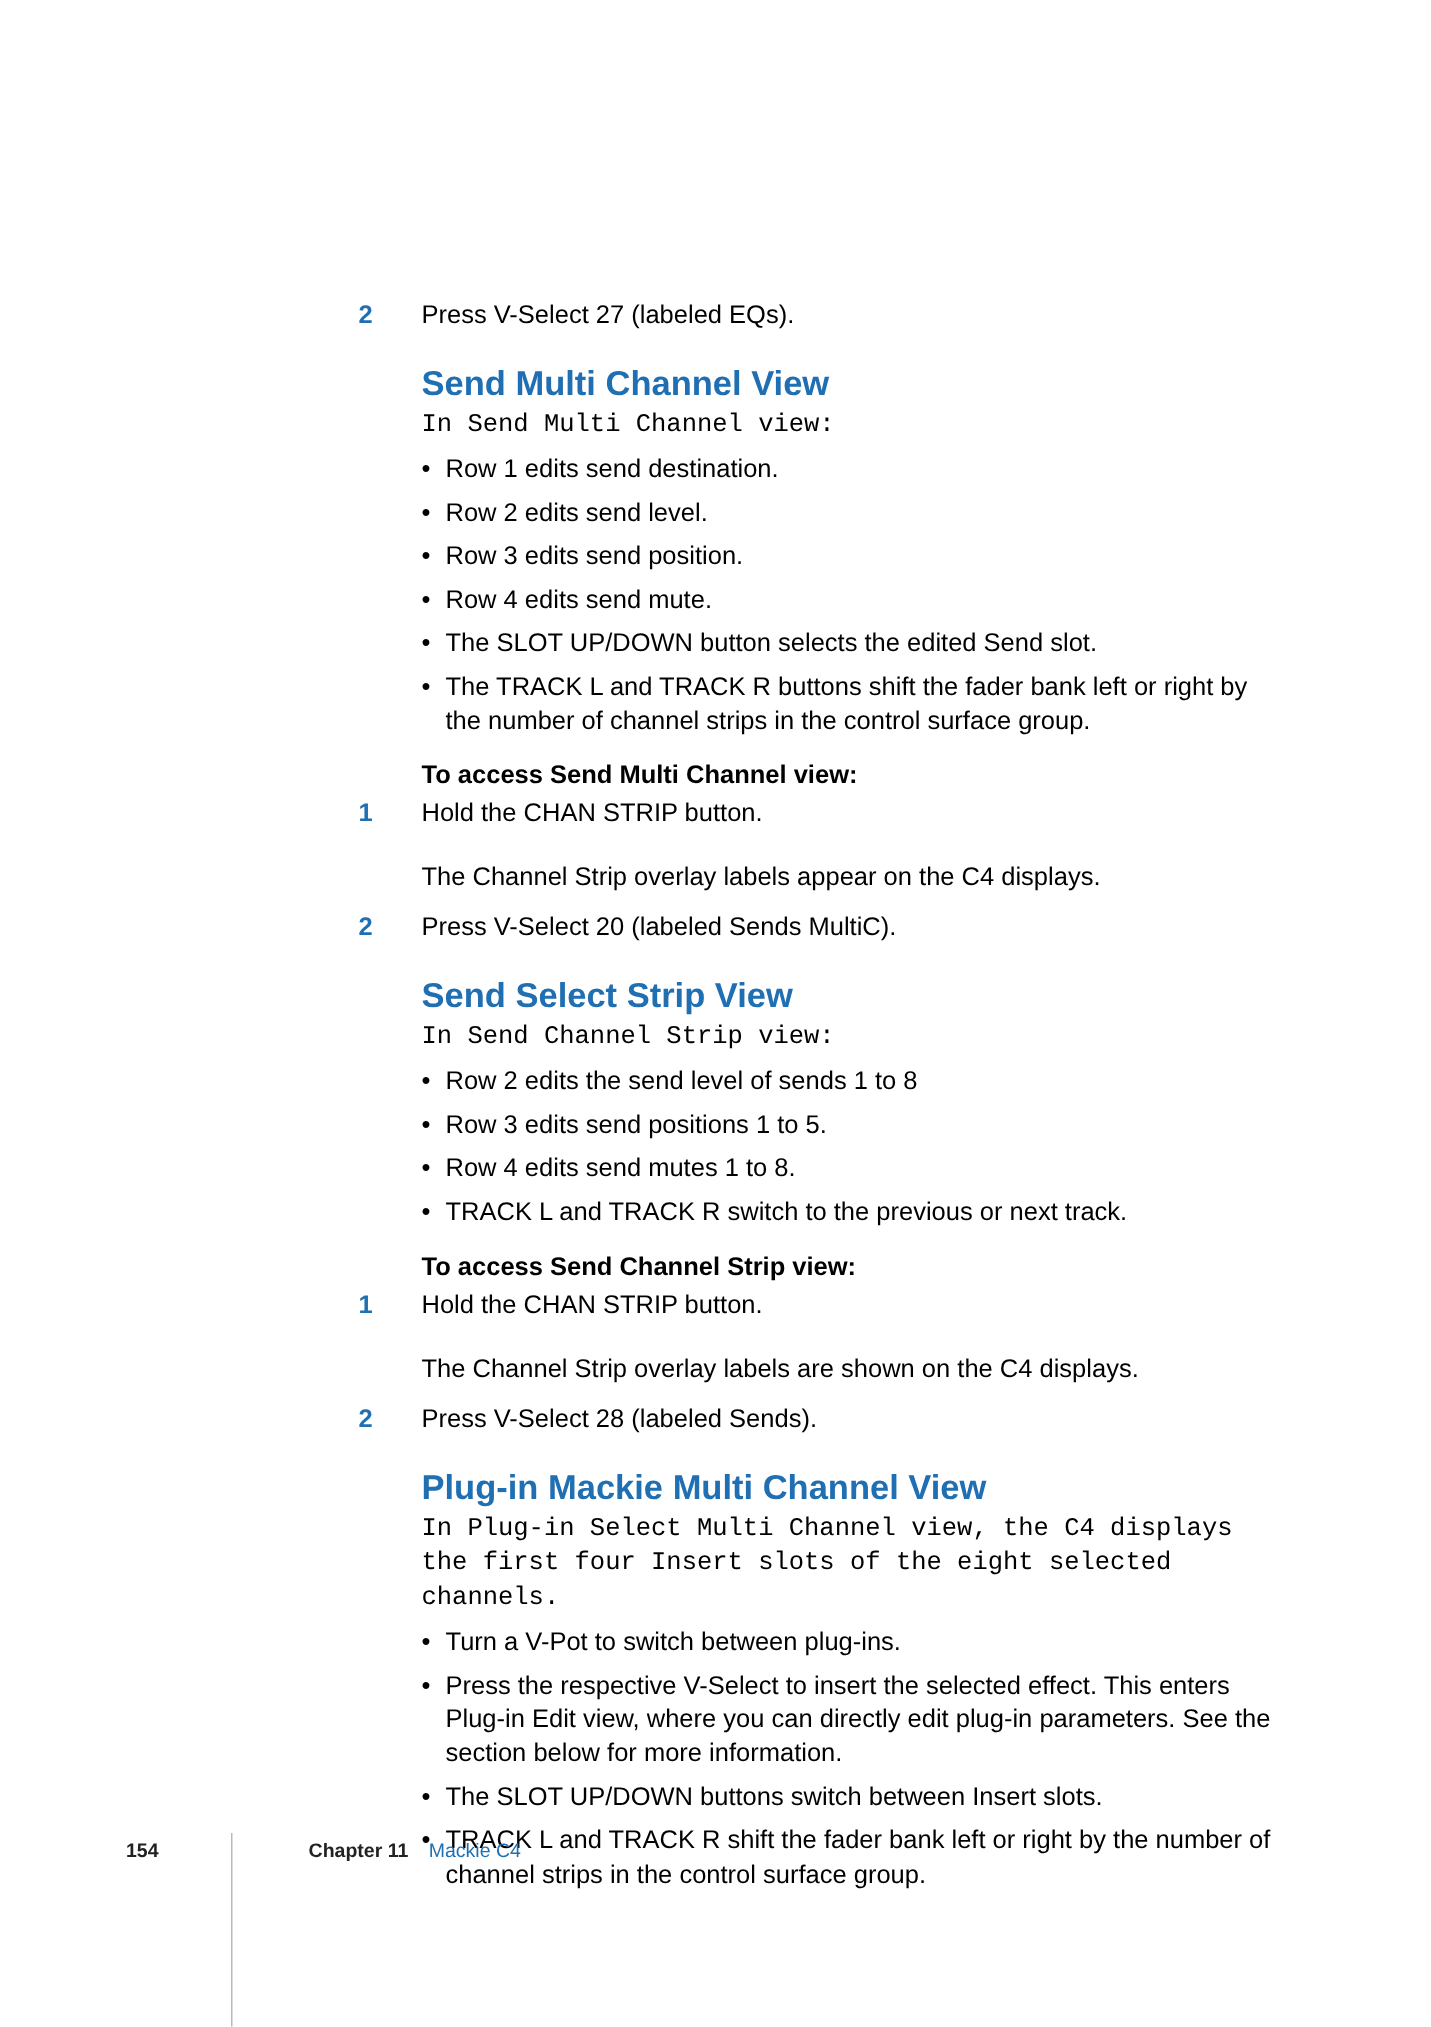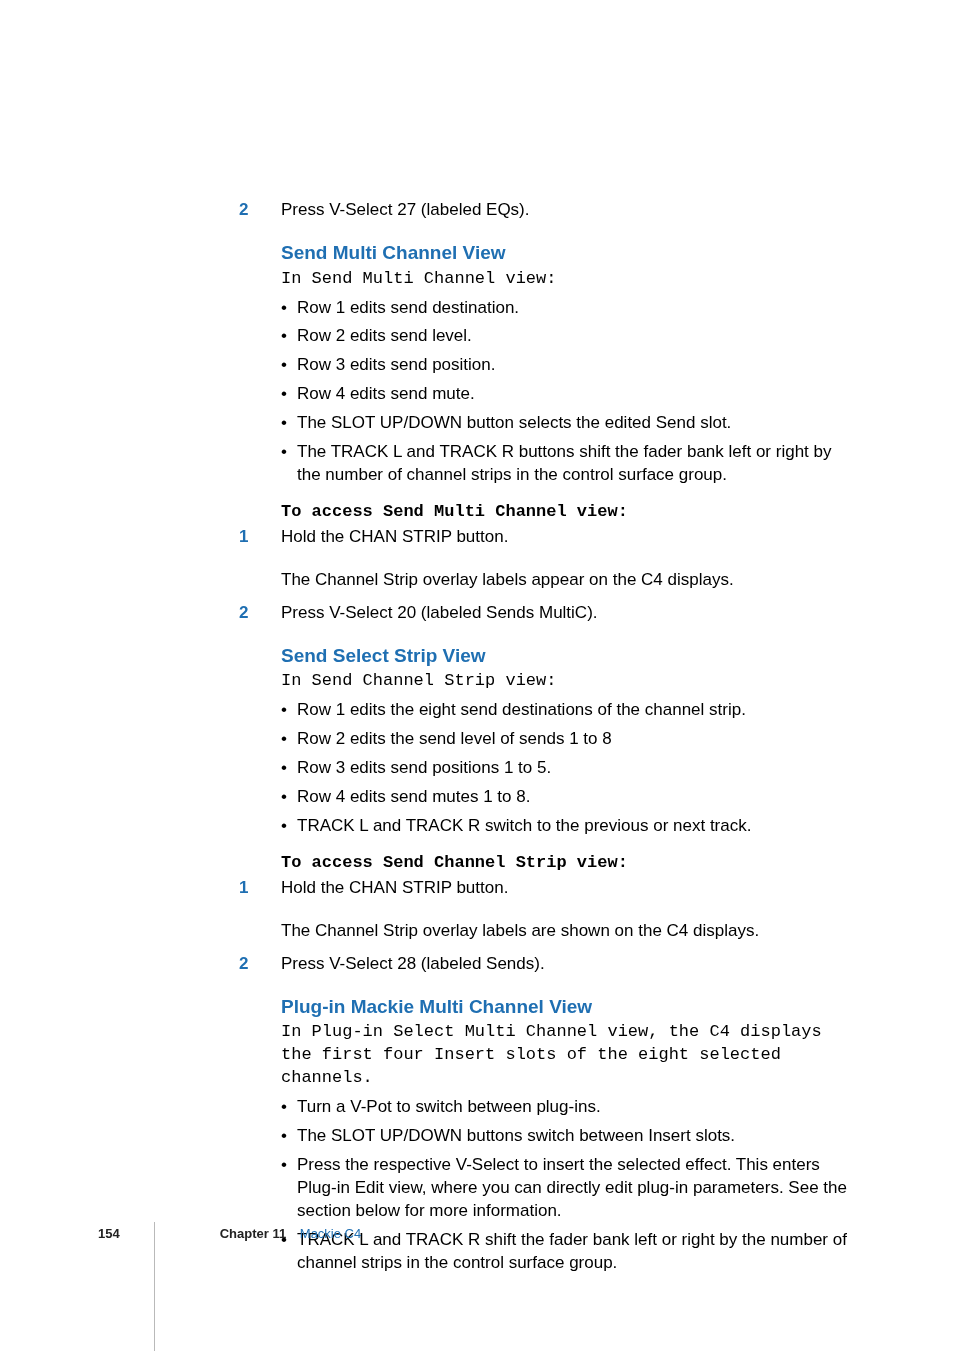--- a/index.html
+++ b/index.html
@@ -34,21 +34,21 @@
     font-size: 17px;
   }
   .step {
     position: relative;
     margin-bottom: 10px;
   }
   .step-text { }
   .heading-blue {
     color: #1f6fb2;
     font-weight: 600;
-    font-size: 19px;
+    font-size: 23px;
     margin-top: 18px;
     margin-bottom: 2px;
   }
   .intro {
     margin-bottom: 6px;
     font-family: Liberation Mono, monospace;
   }
   ul.bullets {
     list-style: none;
     margin-bottom: 10px;
@@ -61,29 +61,28 @@
   ul.bullets li::before {
     content: "•";
     position: absolute;
     left: 0;
     top: 0;
   }
   .bold-intro {
     font-weight: 700;
     margin-top: 14px;
     margin-bottom: 2px;
-    font-family: Liberation Mono, monospace;
   }
   .para {
     margin-bottom: 10px;
     margin-top: 20px;
   }
   .footer {
     position: absolute;
-    left: 98px;
+    left: 84px;
     bottom: 108px;
     font-size: 13px;
     display: flex;
     align-items: baseline;
     gap: 100px;
   }
   .footer .page-num {
     font-weight: 700;
     color: #222;
   }
@@ -133,43 +132,42 @@
     </div>
     <div class="para">The Channel Strip overlay labels appear on the C4 displays.</div>
     <div class="step">
       <span class="num-marker">2</span>
       <span class="step-text">Press V-Select 20 (labeled Sends MultiC).</span>
     </div>
 
     <div class="heading-blue">Send Select Strip View</div>
     <div class="intro">In Send Channel Strip view:</div>
     <ul class="bullets">
-      <li>Row 1 edits the eight send destinations of the channel strip.</li>
       <li>Row 2 edits the send level of sends 1 to 8</li>
       <li>Row 3 edits send positions 1 to 5.</li>
       <li>Row 4 edits send mutes 1 to 8.</li>
       <li>TRACK L and TRACK R switch to the previous or next track.</li>
     </ul>
     <div class="bold-intro">To access Send Channel Strip view:</div>
     <div class="step">
       <span class="num-marker">1</span>
       <span class="step-text">Hold the CHAN STRIP button.</span>
     </div>
     <div class="para">The Channel Strip overlay labels are shown on the C4 displays.</div>
     <div class="step">
       <span class="num-marker">2</span>
       <span class="step-text">Press V-Select 28 (labeled Sends).</span>
     </div>
 
     <div class="heading-blue">Plug-in Mackie Multi Channel View</div>
     <div class="intro">In Plug-in Select Multi Channel view, the C4 displays the first four Insert slots of the eight selected channels.</div>
     <ul class="bullets">
       <li>Turn a V-Pot to switch between plug-ins.</li>
+      <li>Press the respective V-Select to insert the selected effect. This enters Plug-in Edit view, where you can directly edit plug-in parameters. See the section below for more information.</li>
       <li>The SLOT UP/DOWN buttons switch between Insert slots.</li>
-      <li>Press the respective V-Select to insert the selected effect. This enters Plug-in Edit view, where you can directly edit plug-in parameters. See the section below for more information.</li>
       <li>TRACK L and TRACK R shift the fader bank left or right by the number of channel strips in the control surface group.</li>
     </ul>
 
   </div>
 
   <div class="footer">
     <span class="page-num">154</span>
     <span>
       <span class="chapter">Chapter 11</span>
       <span class="chapter-title">Mackie C4</span>

